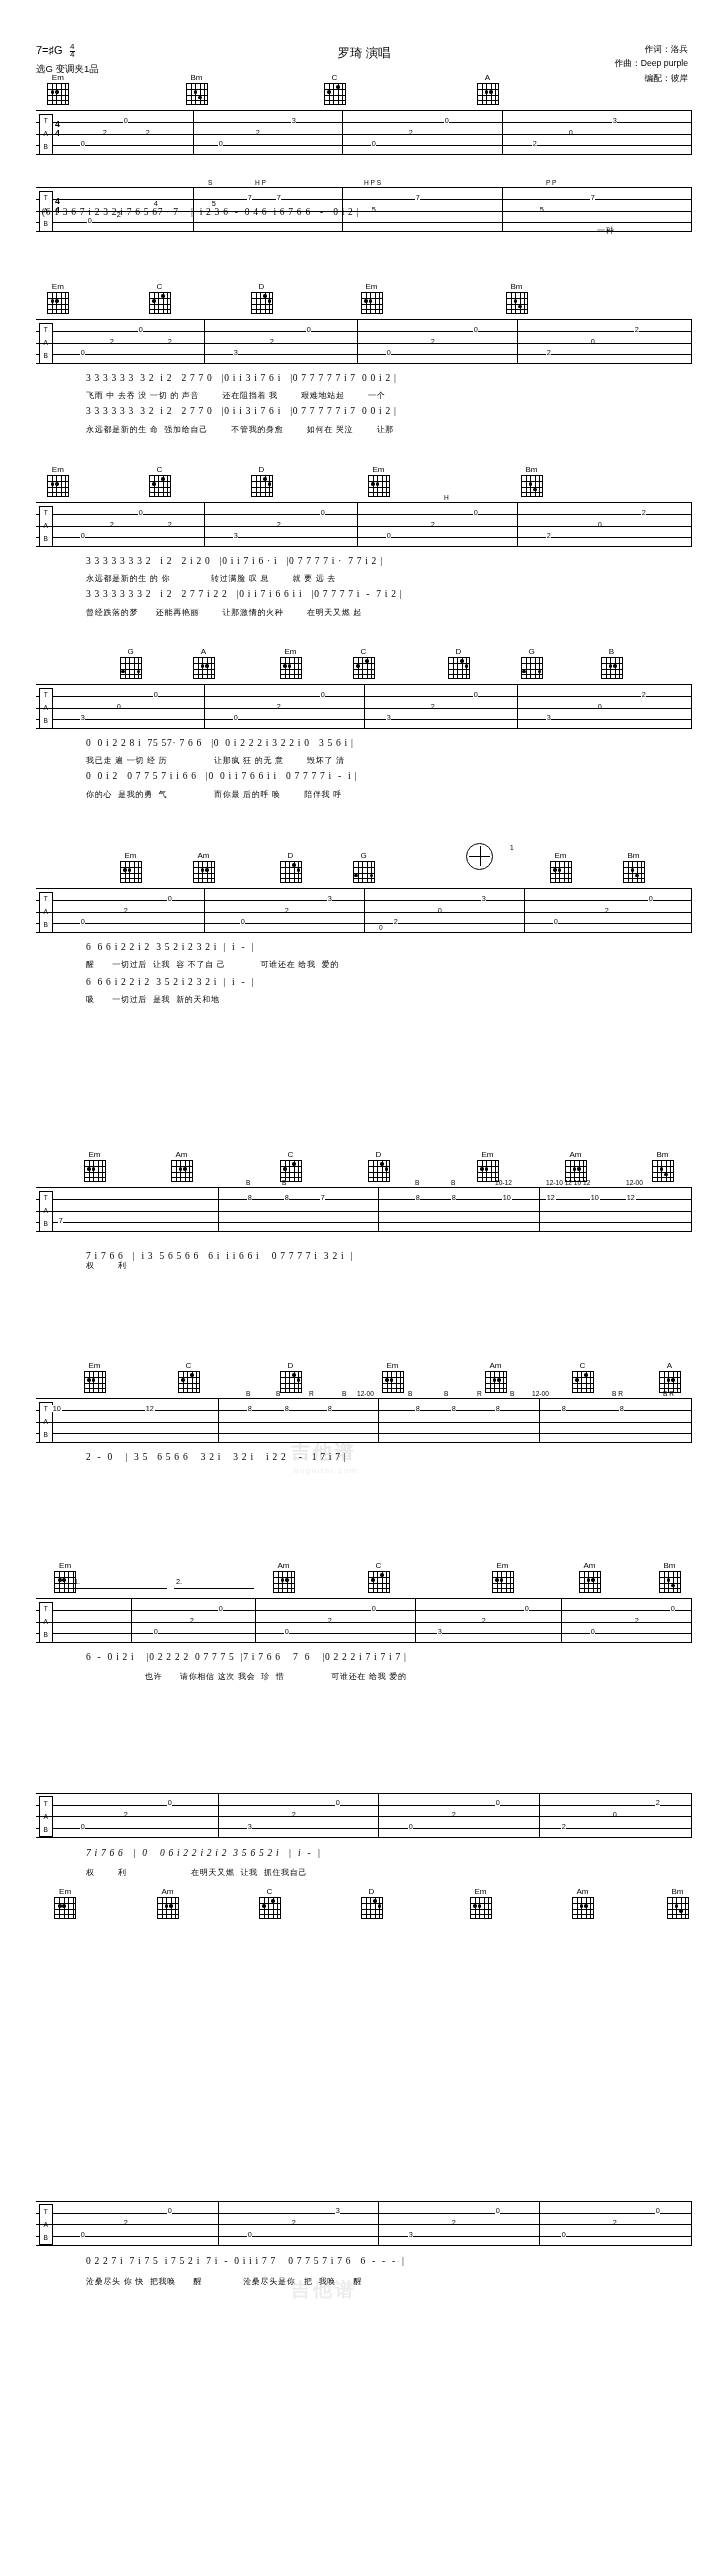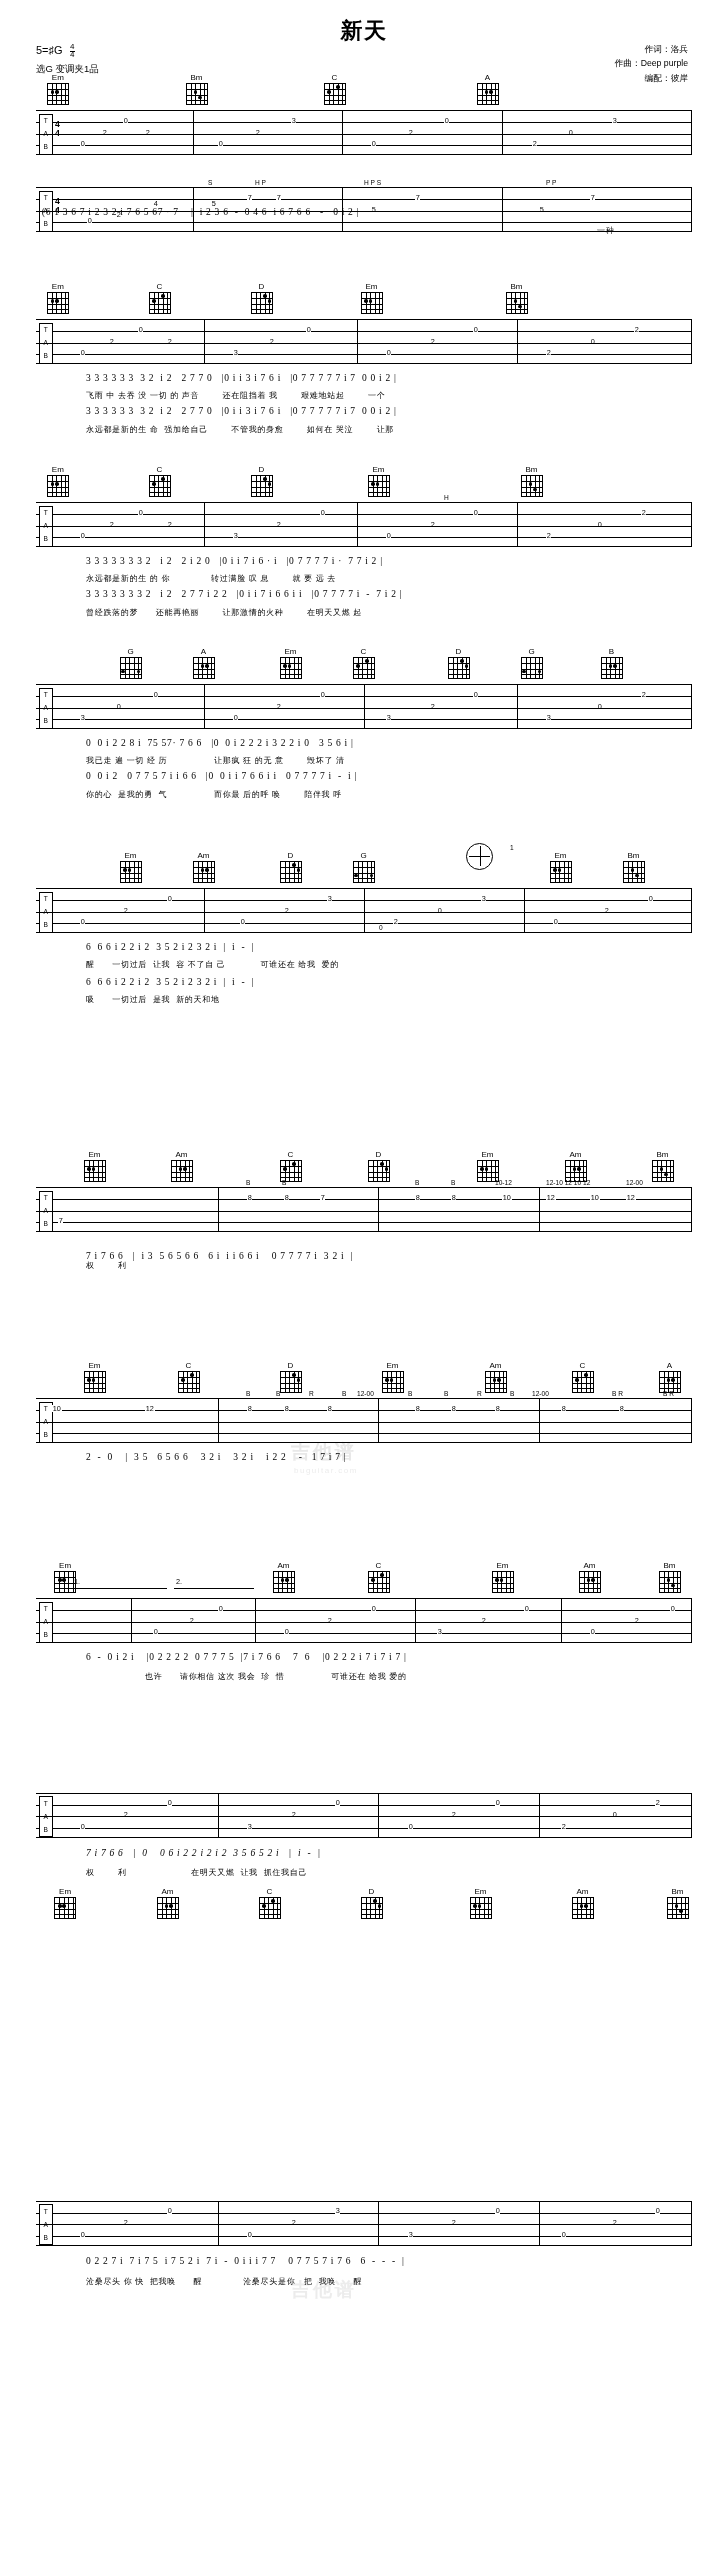--- a/index.html
+++ b/index.html
@@ -53,23 +53,23 @@
 
   .tuner{position:absolute;width:25px;height:25px;border:0.7px solid #000;border-radius:50%;}
   .tuner:before{content:"";position:absolute;left:50%;top:2.2px;height:20.4px;border-left:0.7px solid #000;}
   .tuner:after{content:"";position:absolute;top:50%;left:2.2px;width:20.4px;border-top:0.7px solid #000;}
 </style>
 </head>
 <body>
 
 <div class="sheet">
 
-  <div class="title">新天</div>
+  <div class="singer">罗琦 演唱</div>
   <div class="key">
-    <span>5=♯G</span>
+    <span>7=♯G</span>
     <span style="display:inline-block;vertical-align:-2.9px;margin-left:4.4px;line-height:6.6px;font-size:8px;text-align:center;">
       <span style="display:block;border-bottom:0.7px solid #000;">4</span><span style="display:block;">4</span>
     </span>
   </div>
   <div class="capo">选G 变调夹1品</div>
   <div class="credit c1">作词：洛兵</div>
   <div class="credit c2">作曲：Deep purple</div>
   <div class="credit c3">编配：彼岸</div>
 
   <div class="watermark" style="top:1439px;left:291px;">吉他谱</div>

